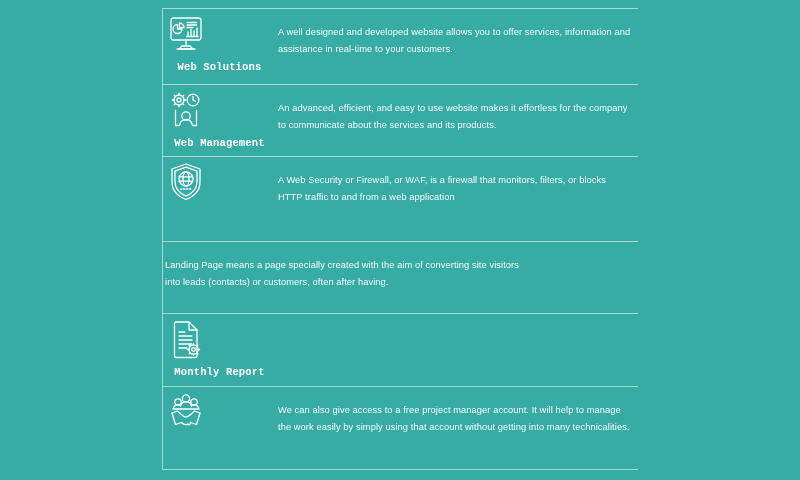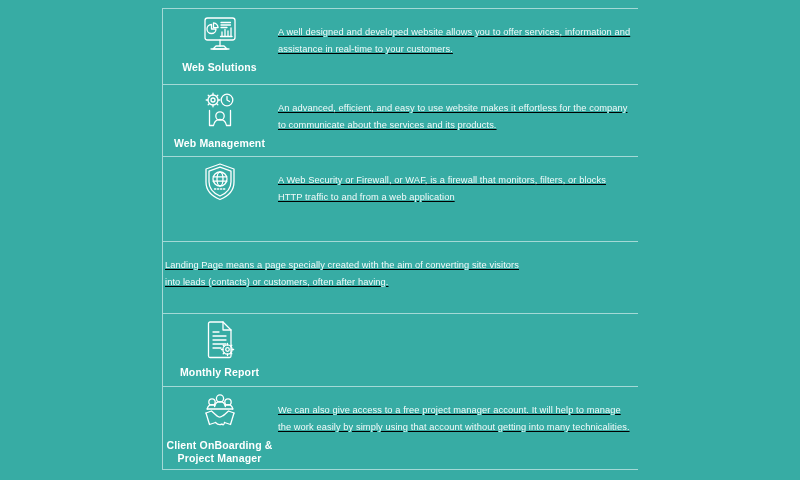--- a/index.html
+++ b/index.html
@@ -44,23 +44,23 @@
   .row-2 { height: 85px; }
   .row-3 { height: 72px; }
   .row-4 { height: 73px; }
   .row-5 { height: 84px; }
 
   .icon-col {
     width: 113px;
     flex: 0 0 113px;
     display: flex;
     flex-direction: column;
-    align-items: center;
     padding-top: 4px;
     box-sizing: border-box;
+    font-family: Liberation Mono, monospace;
   }
   .svc-icon {
     width: 46px;
     height: 44px;
     display: block;
   }
   .svc-icon svg {
     display: block;
     width: 46px;
     height: 44px;
@@ -74,21 +74,20 @@
     text-align: center;
     line-height: 13px;
     white-space: pre-line;
   }
   .desc-col {
     flex: 1 1 auto;
     padding-top: 15px;
     padding-left: 2px;
     padding-right: 6px;
     box-sizing: border-box;
-    text-decoration: underline;
   }
   .svc-desc {
     color: #f3fbfa;
     font-size: 9.3px;
     line-height: 17px;
     letter-spacing: 0.08px;
     max-width: 355px;
   }
 </style>
 </head>
@@ -194,22 +193,20 @@
             <path d="M10.2 18 L35.8 18"></path>
             <path d="M9 22 L14.5 20 L19.5 24.5"></path>
             <path d="M37 22 L31.5 20 L26.5 24.5"></path>
             <path d="M19.5 24.5 c1.6 1.5 3.4 2 5 1 l2 -1.3"></path>
             <path d="M9 22 L12.5 33.5 L18.5 31.5"></path>
             <path d="M37 22 L33.5 33.5 L27.5 31.5"></path>
             <path d="M18.5 31.5 c1.8 1.9 4.2 2.6 6.5 1.6"></path>
             <path d="M25 33.1 c1 1 2 1.2 2.5 -1.6"></path>
           </svg>
         </span>
-        <div class="svc-title">Client OnBoarding &amp;
-Project Manager</div>
       </div>
       <div class="desc-col">
         <div class="svc-desc">We can also give access to a free project manager account. It will help to manage the work easily by simply using that account without getting into many technicalities.</div>
       </div>
     </div>
 
   </div>
 </div>
 
 </body></html>

